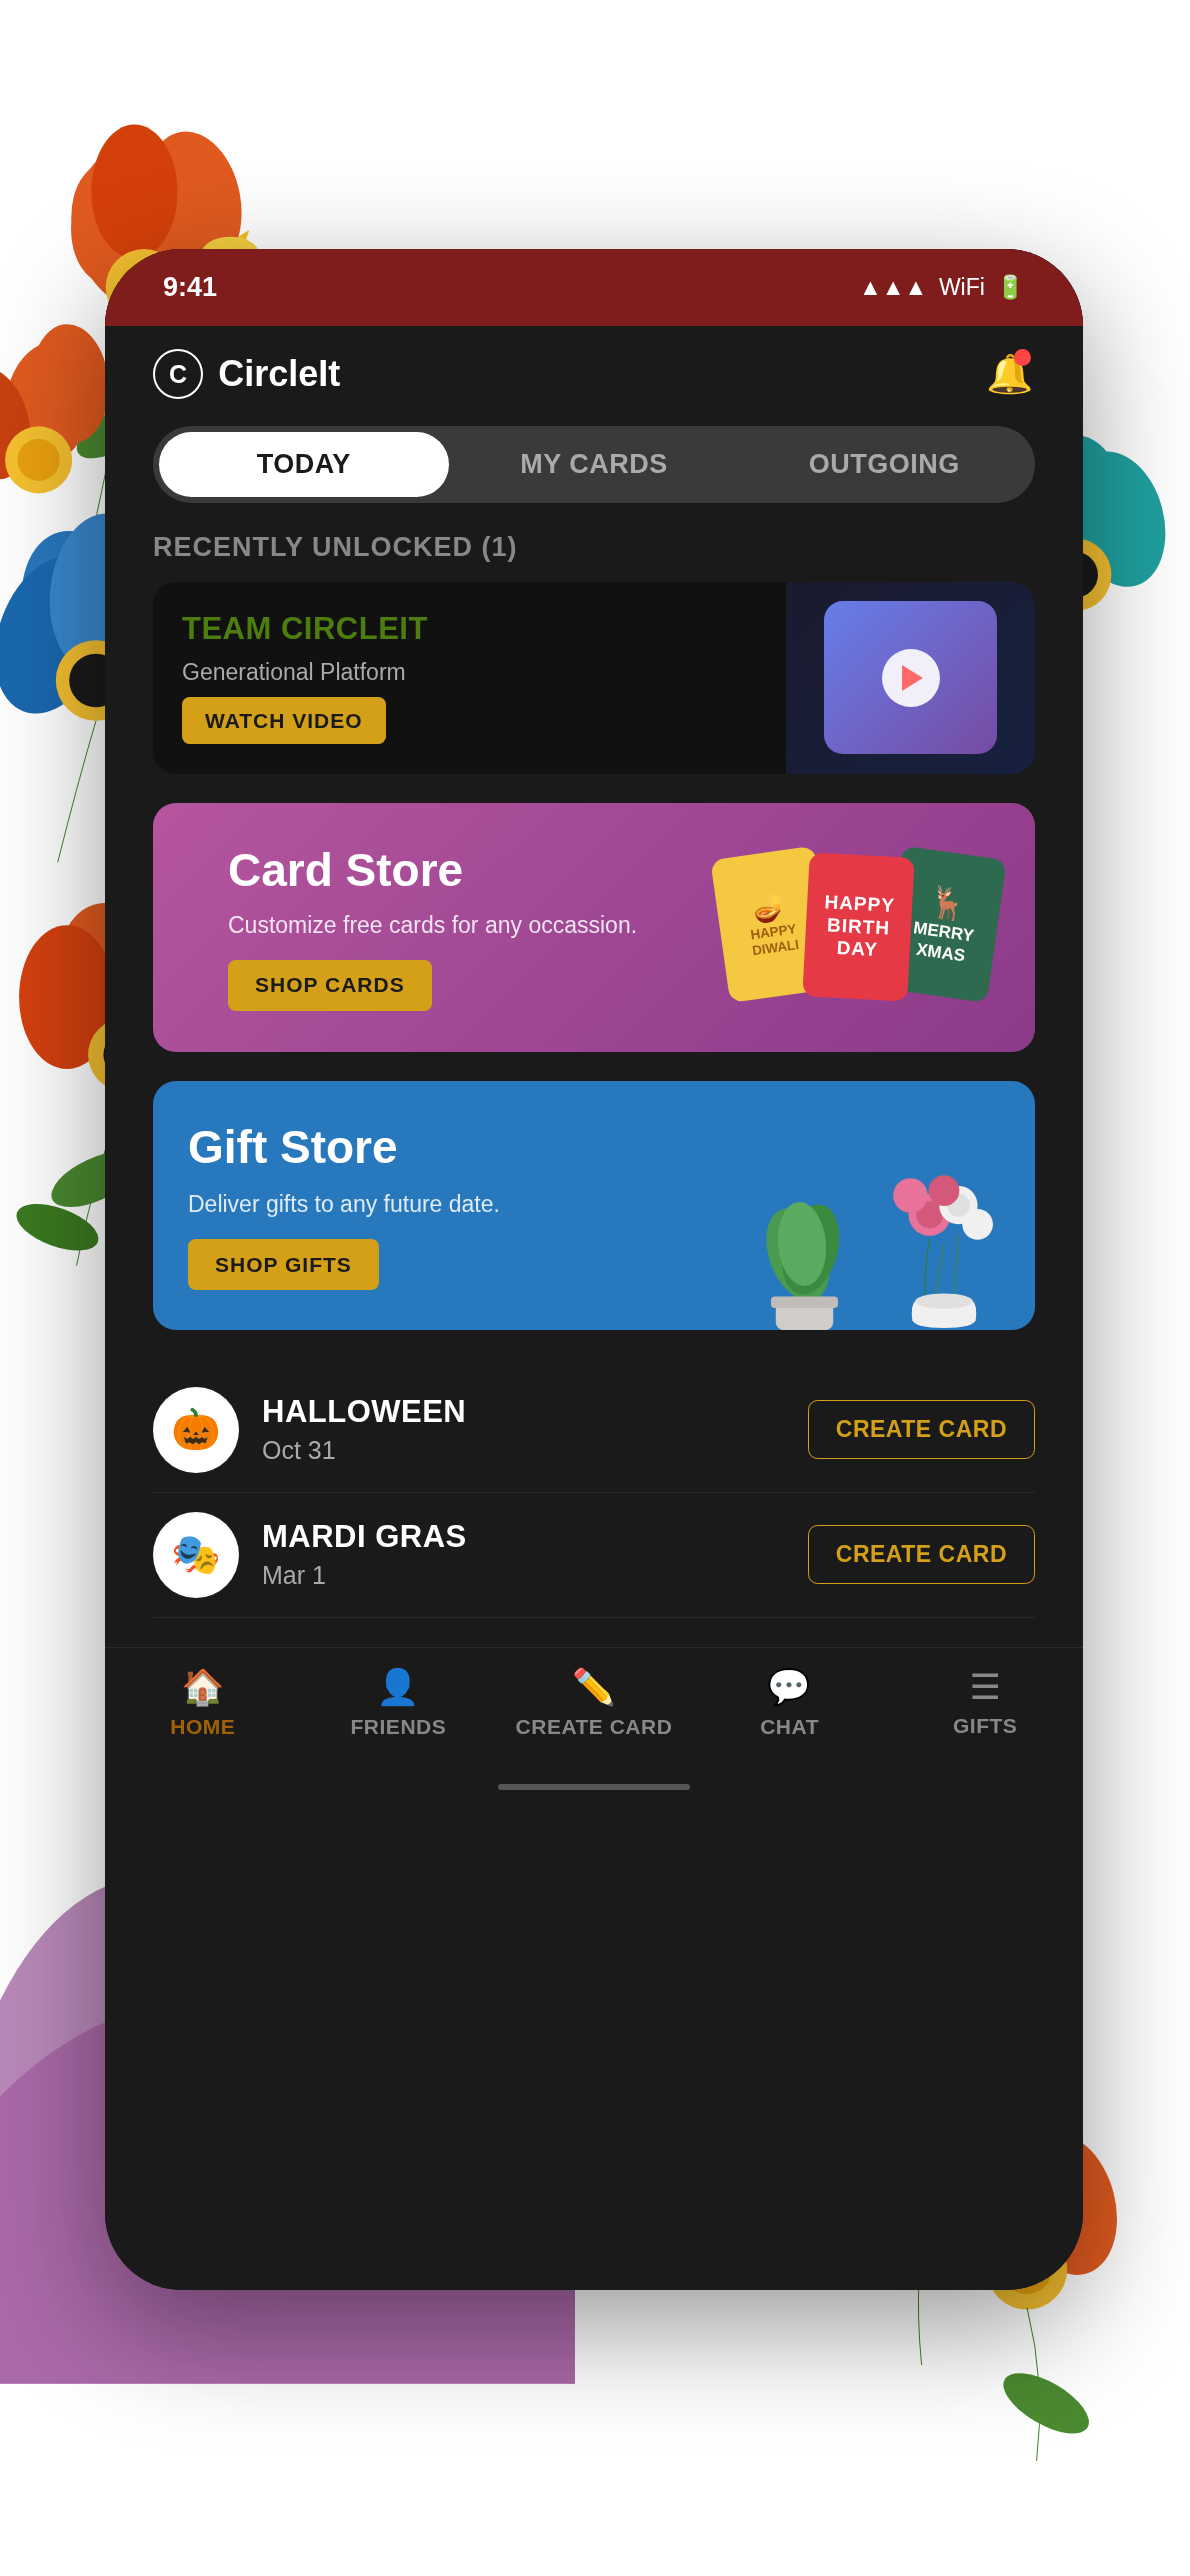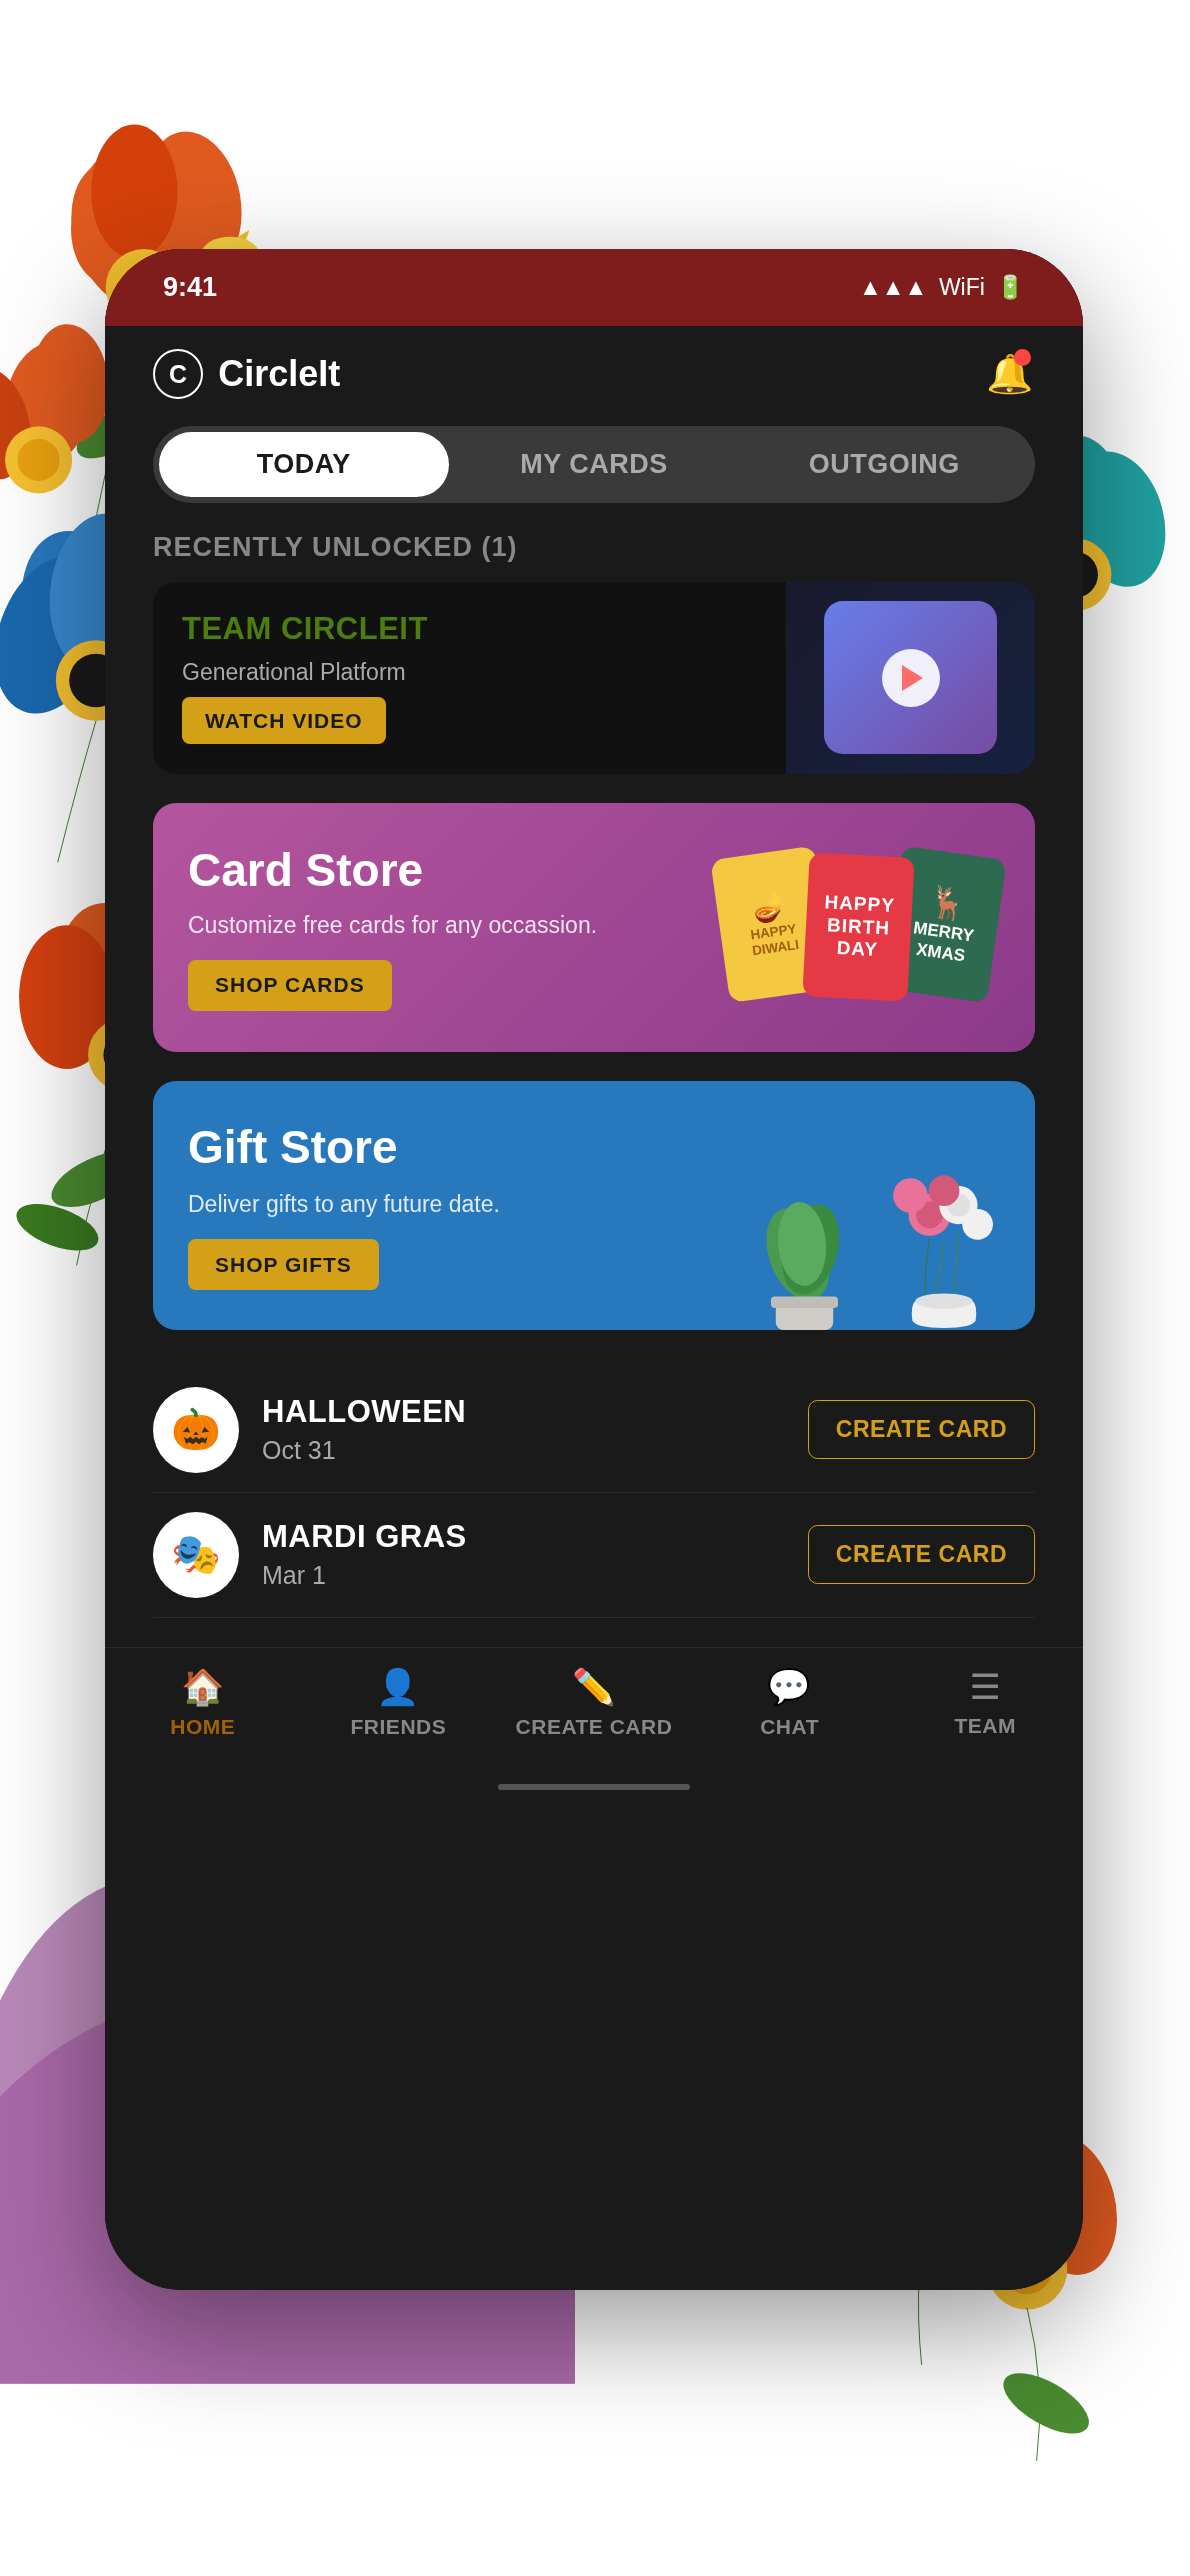--- a/index.html
+++ b/index.html
@@ -264,20 +264,21 @@
       height: 100%;
       display: flex;
       align-items: center;
       position: relative;
     }
 
     .store-info {
       padding: 29px 35px;
       z-index: 2;
       flex: 1;
+      margin-left: 40px;
     }
 
     .store-title {
       color: white;
       font-size: 46px;
       font-weight: 800;
       margin-bottom: 11.5px;
     }
 
     .store-desc {
@@ -806,21 +807,21 @@
         <div class="nav-item">
           <span class="nav-icon">✏️</span>
           <span class="nav-label">CREATE CARD</span>
         </div>
         <div class="nav-item">
           <span class="nav-icon">💬</span>
           <span class="nav-label">CHAT</span>
         </div>
         <div class="nav-item">
           <span class="nav-icon">☰</span>
-          <span class="nav-label">TEAM</span>
+          <span class="nav-label">GIFTS</span>
         </div>
       </div>
 
       <div class="home-indicator">
         <div class="home-bar"></div>
       </div>
 
     </div>
   </div>
 

